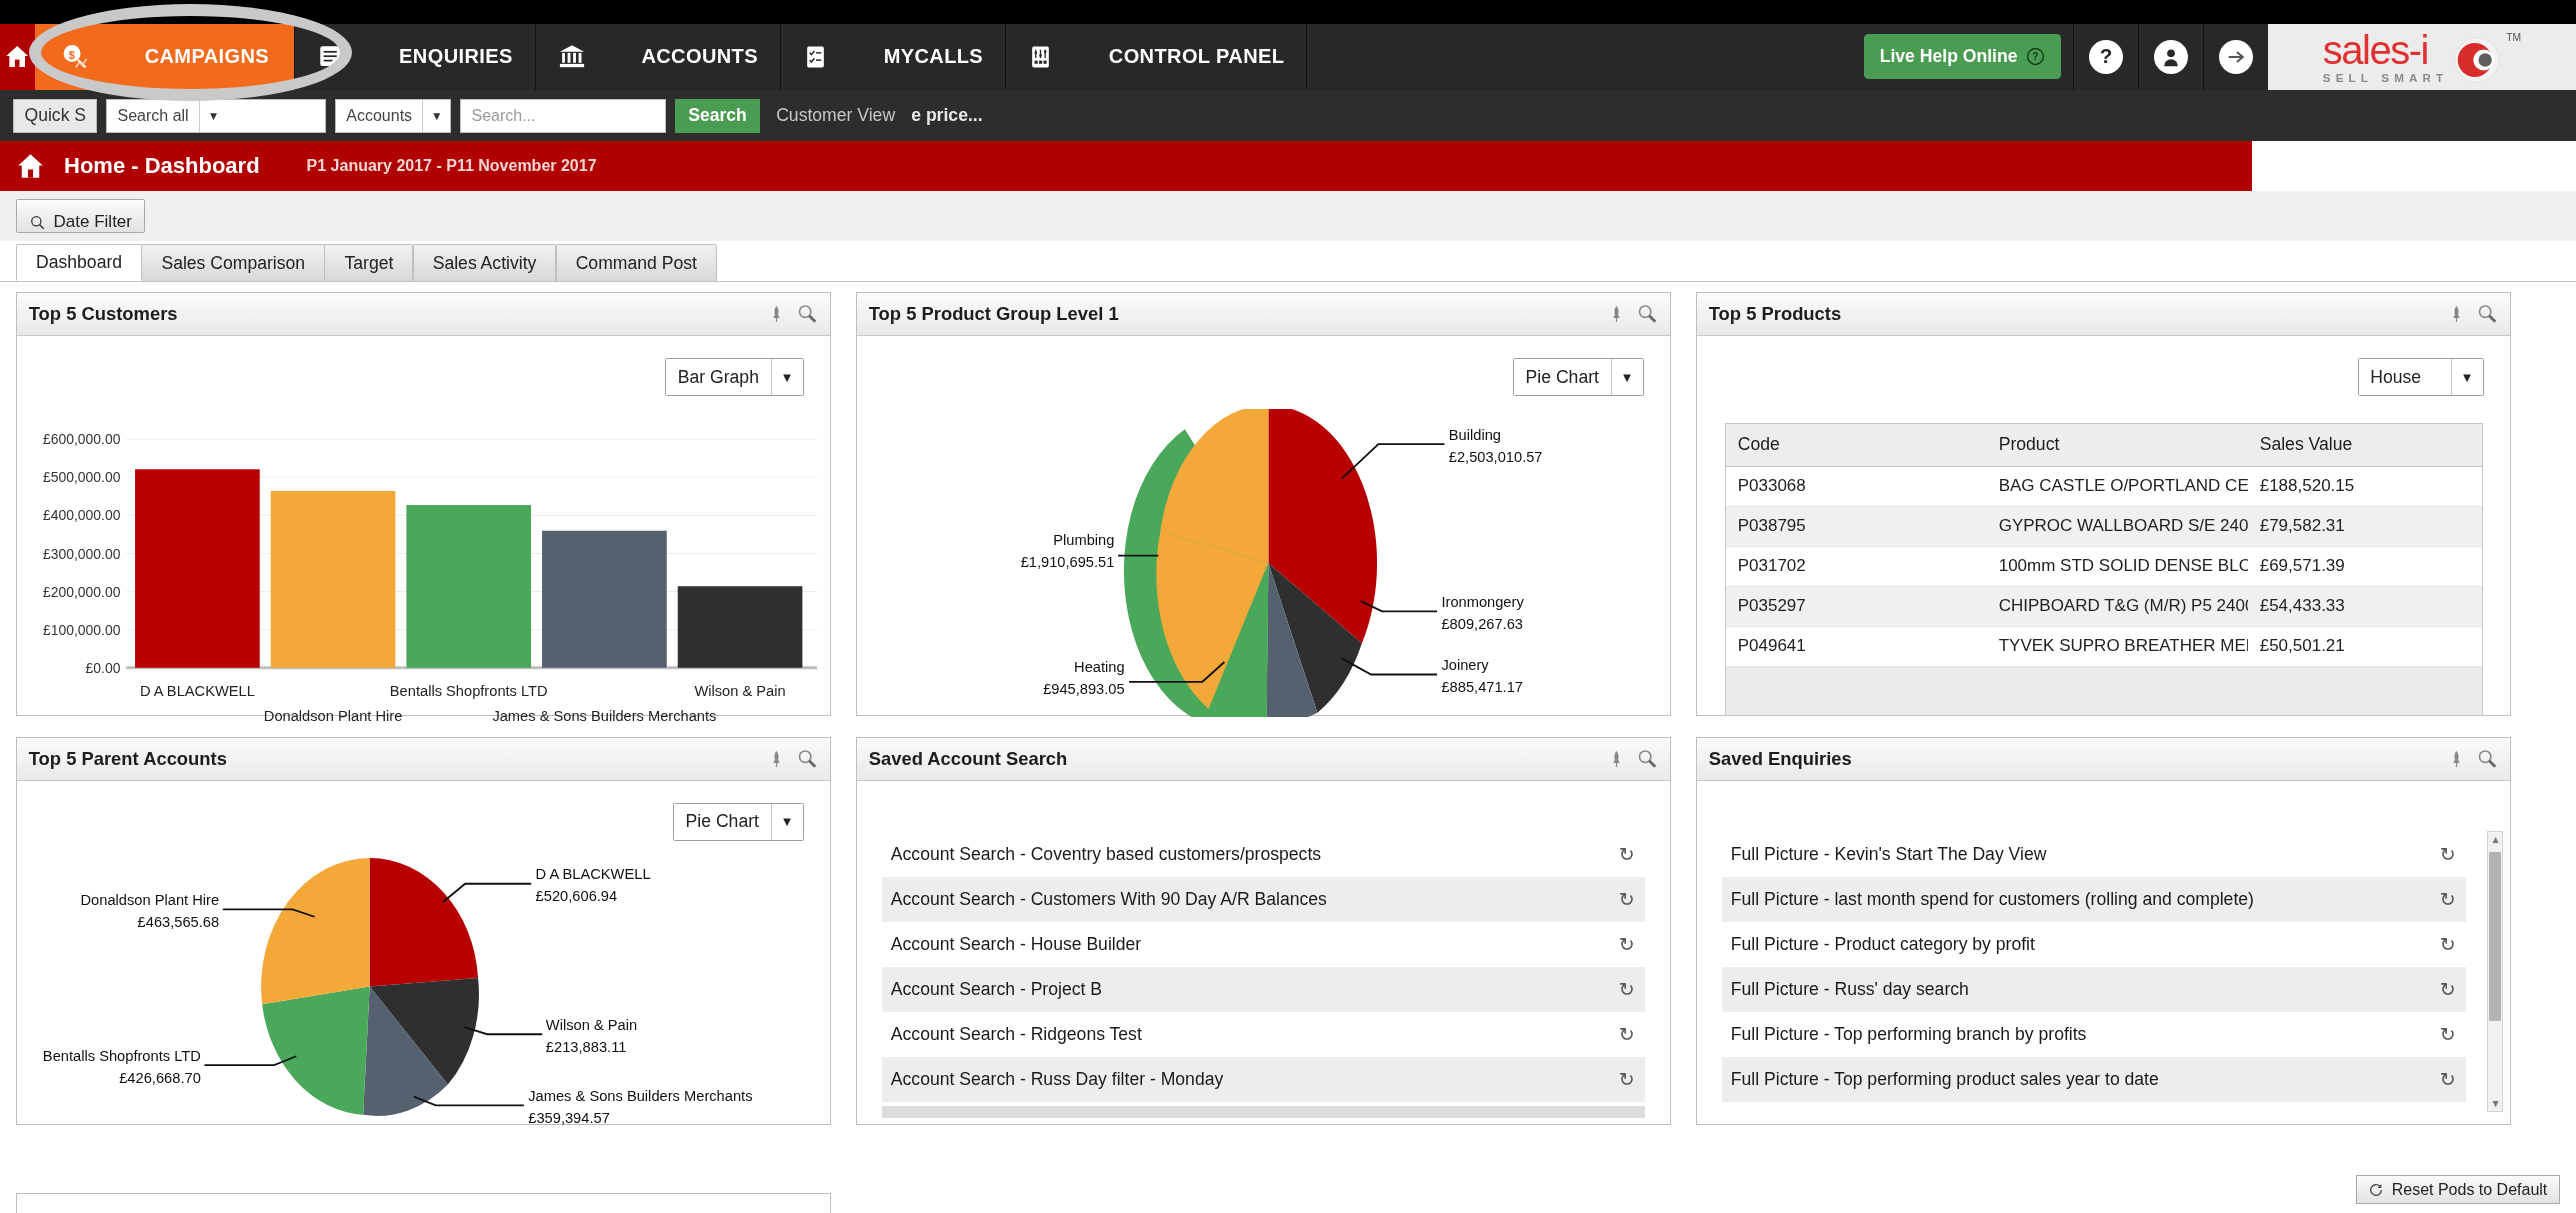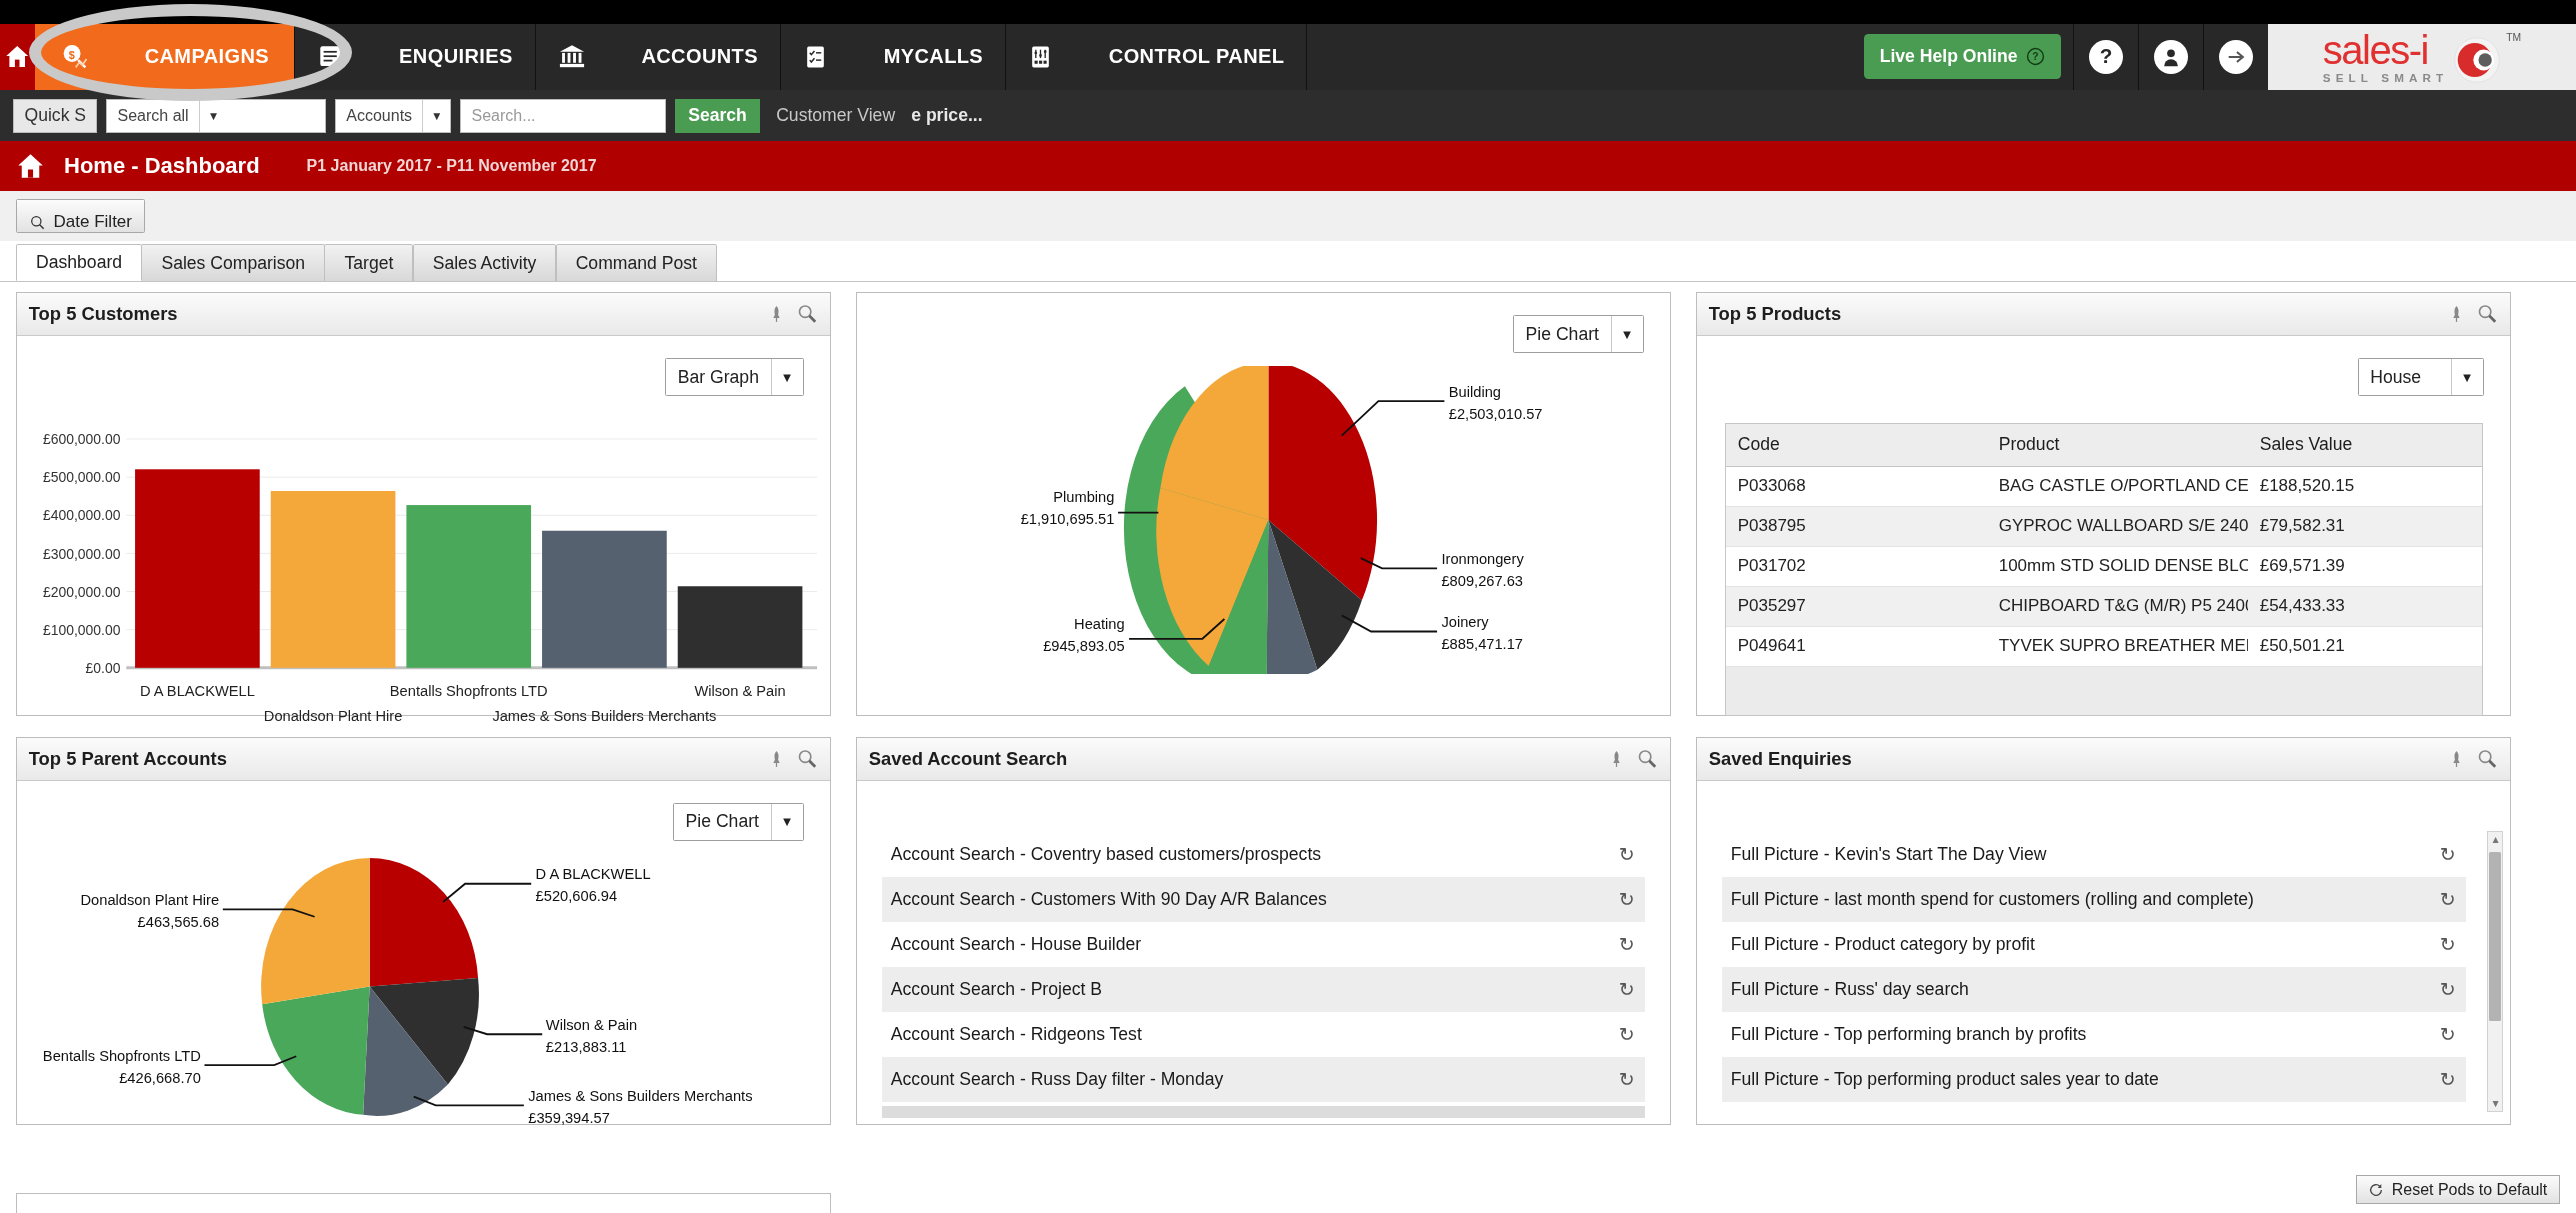--- a/index.html
+++ b/index.html
@@ -78,21 +78,21 @@
   }
   .search-btn {
     height:34px; background:#4a9c52; color:#fff; font-size:17.6px; font-weight:bold;
     display:flex; align-items:center; padding:0 13.2px; border:none;
   }
   .cust-view { color:#c8c8c8; font-size:17.6px; padding:0 7.3px; }
   .price-frag { color:#e8e8e8; font-size:17.6px; font-weight:bold; }
 
   
   .breadcrumb {
-    position:absolute; left:0; top:141px; width:2576px; height:50px;
+    position:absolute; left:0; top:141px; width:2252px; height:50px;
     background:#b00000; display:flex; align-items:center; padding:0 16px; gap:19px;
   }
   .bc-title { color:#fff; font-size:22px; font-weight:bold; }
   .bc-period { color:#f2d5d5; font-size:16px; font-weight:bold;padding-left:28px; }
 
   
   .filterrow {
     position:absolute; left:0; top:191px; width:2576px; height:50px; background:#f0f0f0;
     display:flex; align-items:center; padding-left:16px;
   }
@@ -417,20 +417,33 @@
             <text x="430" y="414">Donaldson Plant Hire</text>
             <text x="615" y="380">Bentalls Shopfronts LTD</text>
             <text x="800" y="414">James &amp; Sons Builders Merchants</text>
             <text x="985" y="380">Wilson &amp; Pain</text>
           </g>
         </svg>
       </div>
     </div>
 
     <div class="pod r1">
+      <div class="pod-head">
+        <span class="pod-title">Top 5 Product Group Level 1</span>
+        <span class="pod-tools">
+          <svg width="19" height="22" viewBox="0 0 24 24">
+            <path d="M12 2 C9 5 9 9 10 13 L8 17 h8 l-2 -4 C15 9 15 5 12 2Z" fill="#888"></path>
+            <line x1="12" y1="17" x2="12" y2="22" stroke="#888" stroke-width="1.6"></line>
+          </svg>
+          <svg width="22" height="22" viewBox="0 0 24 24">
+            <circle cx="10" cy="9.5" r="6.2" fill="none" stroke="#888" stroke-width="1.8"></circle>
+            <line x1="14.5" y1="14" x2="21" y2="20.5" stroke="#666" stroke-width="3"></line>
+          </svg>
+        </span>
+      </div>
       <div class="pod-body">
         <div class="chart-select">
           <span class="txt">Pie Chart</span>
           <span class="arrow">▼</span>
         </div>
         <svg style="position:absolute;left:0;top:73px;width:814px;height:308px" viewBox="0 0 1108 420">
           <g transform="translate(560,210)">
 
             <path d="M0,0 L0,-215 A148,215 0 0,1 127.5,109.6 Z" fill="#b90000"></path>
 

